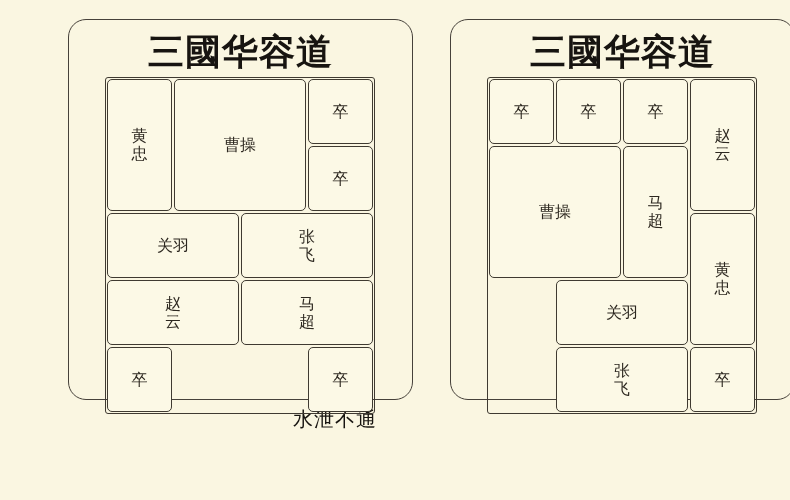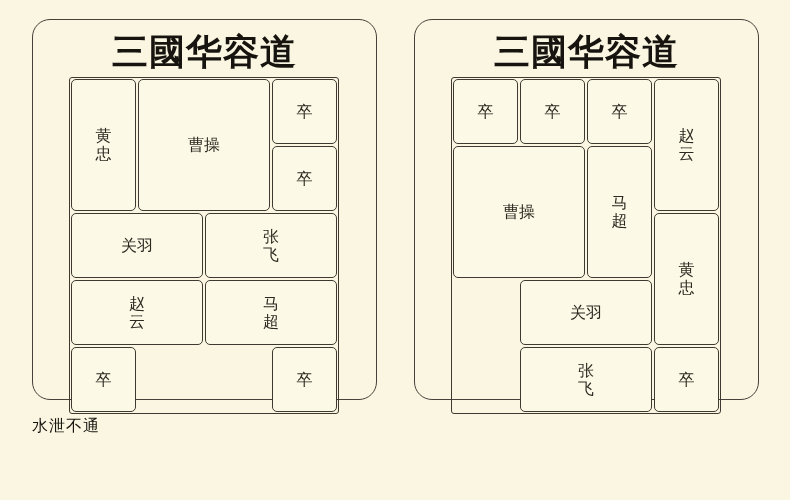--- a/index.html
+++ b/index.html
@@ -22,20 +22,21 @@
   .panel-group{position:absolute;top:19px;width:345px;}
   .panel-group.left{left:32px;}
   .panel-group.right{left:414px;}
   .panel{
     position:relative;
     width:345px;height:381px;
     box-sizing:border-box;
     border:1px solid var(--line);
     border-radius:18px;
     background:var(--bg);
+    margin-left:36px;
   }
   .title{
     margin:0;
     padding-top:13px;
     text-align:center;
     font-family:"Liberation Serif","DejaVu Serif",serif;
     font-size:36px;
     font-weight:900;
     letter-spacing:1px;
     color:var(--title);
@@ -62,24 +63,24 @@
     align-items:center;
     justify-content:center;
     text-align:center;
     font-size:16px;
     line-height:1.12;
     white-space:pre-line;
     color:var(--text);
     cursor:pointer;
   }
   .caption{
-    margin-top:16px;
+    margin-top:6px;
     width:345px;
-    text-align:left;
-    font-size:16px;
+    text-align:right;
+    font-size:20px;
     color:var(--title);
     letter-spacing:1px;
   }
 </style>
 </head>
 <body>
 
 <div class="stage">
 
   <section class="panel-group left">

